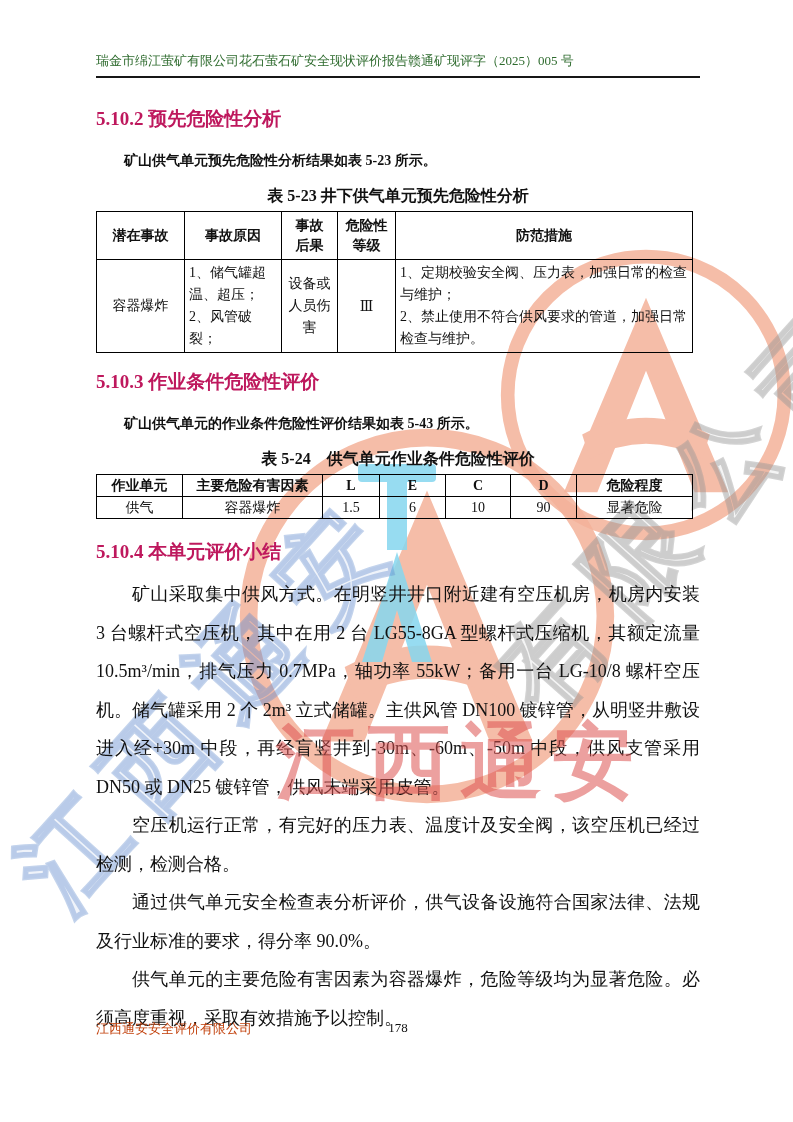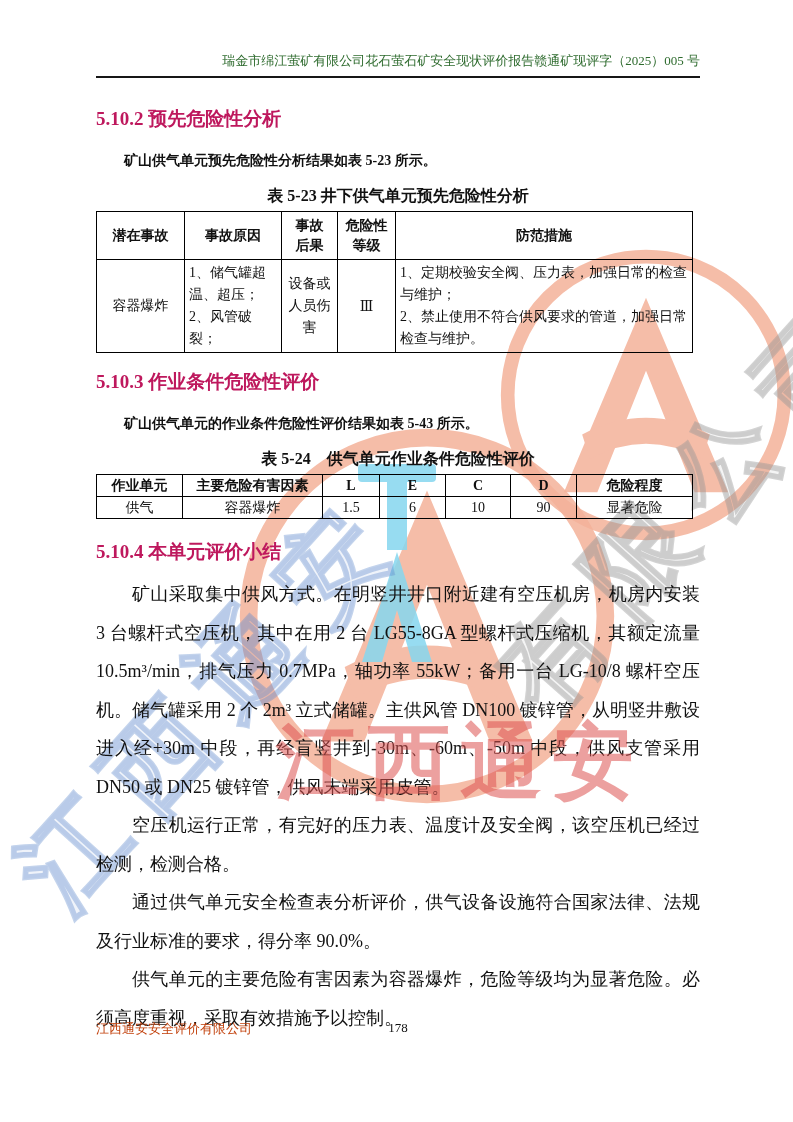--- a/index.html
+++ b/index.html
@@ -34,21 +34,21 @@
   }
   .wm-red{
     position:absolute;left:276px;top:708px;z-index:2;pointer-events:none;
     font-size:82px;font-weight:bold;letter-spacing:10px;white-space:nowrap;
     color:rgba(220,82,80,0.55);
     font-family:"Liberation Serif","DejaVu Serif",serif;
   }
   
   .content{position:absolute;left:96px;top:52px;width:604px;z-index:1;}
   .hdr{
-    display:flex;justify-content:flex-end;align-items:flex-end;
+    display:flex;justify-content:flex-start;align-items:flex-end;
     font-size:13px;color:#2e6b2e;
     padding-bottom:6px;border-bottom:2px solid #161616;
   }
   .h-sec{
     margin:28px 0 0 0;font-size:19px;font-weight:bold;color:#be185d;
     font-family:"Liberation Serif","DejaVu Serif",serif;
   }
   .h-sec.tight{margin-top:16px;}
   .intro{margin:16px 0 0 0;font-size:14px;text-indent:2em;line-height:26px;font-weight:bold;}
   .tbl-caption{

